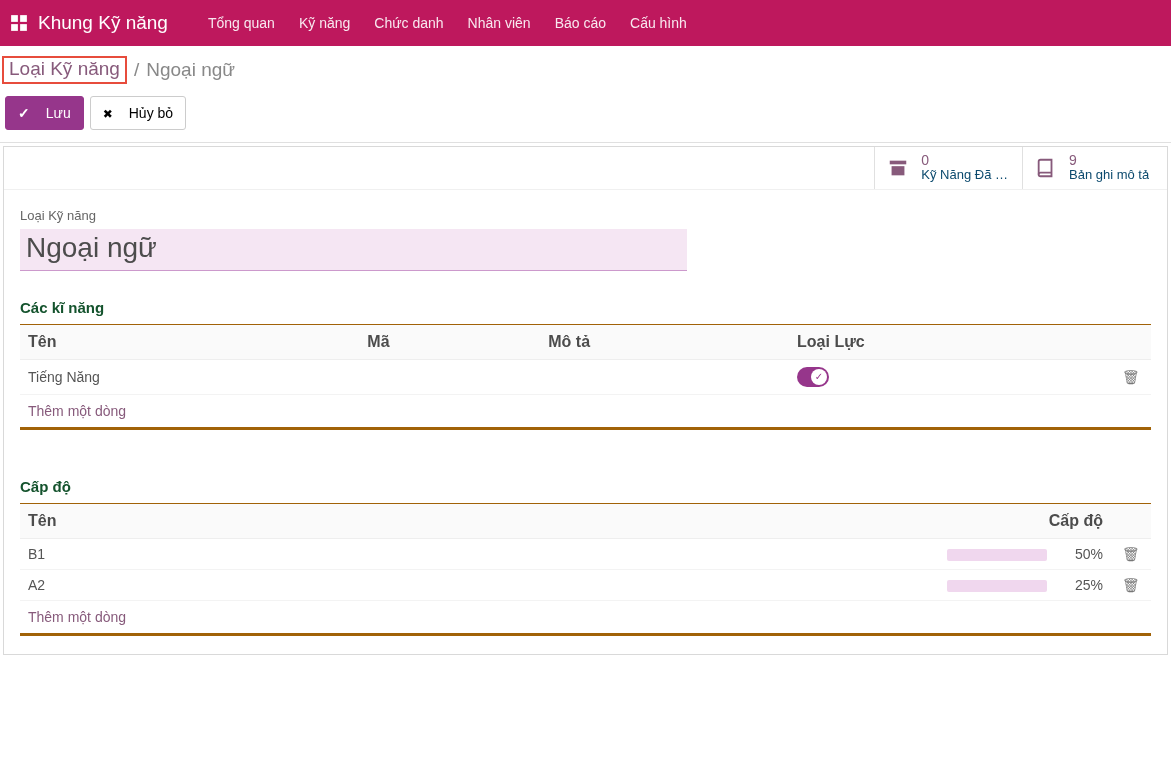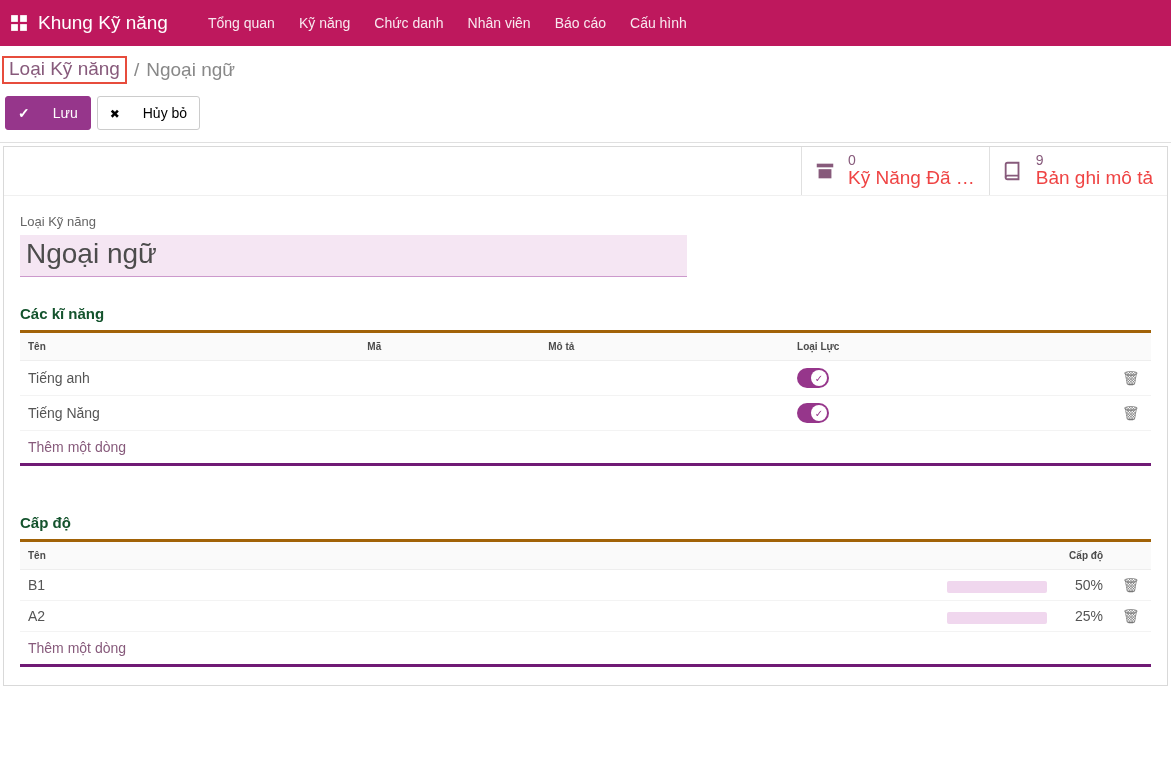--- a/index.html
+++ b/index.html
@@ -13,51 +13,51 @@
 
   
   .crumbwrap { padding: 10px 10px 0 2px; }
   .crumb { display: inline-flex; align-items:center; font-size: 19px; color: #875A7B; }
   .crumb .crumblink { border: 2px solid #e74c3c; padding: 0 5px 2px 5px; cursor:pointer; }
   .crumb .sep { color: #888; margin: 0 7px; }
   .crumb .current { color: #888; }
 
   
   .btnrow { padding: 12px 5px 12px 5px; display:flex; gap:6px; }
-  .btn { height: 34px; display:inline-flex; align-items:center; padding: 0 12px; font-size:14px; border:1px solid #ccc; background:#fff; border-radius:3px; cursor:pointer; gap:23px; }
+  .btn { height: 34px; display:inline-flex; align-items:center; padding: 0 12px; font-size:14px; border:1px solid #ccc; background:#fff; border-radius:3px; cursor:pointer; gap:16px; }
   .btn.primary { background: #96368b; border-color:#96368b; color:#fff; }
   .btn .tick::before{content:"✓"; font-weight:bold;}
   .btn .cross::before{content:"✖"; font-size:12px;}
 
   .sheet-wrap { border-top:1px solid #e0e0e0; padding: 3px 3px; }
   .sheet { border:1px solid #d9d9d9; background:#fff; }
 
   
   .stats { display:flex; justify-content:flex-end; border-bottom:1px solid #f0f0f0; }
   .statbox { border-left:1px solid #e0e0e0; min-width:145px; padding:6px 14px 6px 12px; display:flex; align-items:center; gap:12px; cursor:pointer; }
   .statbox .sicon { width:22px; height:22px; color:#875A7B; flex:none; }
   .statbox .num { color:#875A7B; font-weight:500; line-height:1.1; }
-  .statbox .lab { color:#ef4444; font-size:19px; line-height:1.1; white-space:nowrap; overflow:hidden; text-overflow:ellipsis; }
+  .statbox .lab { color:#0c4a6e; font-size:13px; line-height:1.1; white-space:nowrap; overflow:hidden; text-overflow:ellipsis; }
   .statbox .txt { display:flex; flex-direction:column; overflow:hidden; }
 
   .formarea { padding: 18px 16px; }
   .fieldlabel { color:#666; font-size:13px; margin-bottom:6px; }
   .biginput { width: 59%; font-size: 28px; padding: 3px 6px 6px; border:none; border-bottom:1px solid #c9c; background:#f5e6f3; color:#4c4c4c; outline:none; }
 
   .section-title { color: #14532d; font-weight:600; font-size:15px; margin: 28px 0 8px; }
 
   table.list { width:100%; border-collapse:collapse; }
-  table.list th { text-align:left; font-weight:600; font-size:10px; color:#4c4c4c; padding:8px 8px; border-top:3px solid #a16207; border-bottom:1px solid #eee; background:#fafafa; }
+  table.list th { text-align:left; font-weight:600; font-size:16px; color:#4c4c4c; padding:8px 8px; border-top:1px solid #a16207; border-bottom:1px solid #eee; background:#fafafa; }
   table.list td { padding:7px 8px; border-bottom:1px solid #f3f3f3; font-size:14px; color:#555; vertical-align:middle; }
   table.list th:last-child, table.list td.delcol { width:40px; text-align:center; }
   .toggle { width:32px; height:20px; border-radius:10px; background:#96368b; display:inline-flex; align-items:center; justify-content:flex-end; padding:2px; cursor:pointer; }
   .toggle .knob { width:16px; height:16px; border-radius:50%; background:#fff; display:flex; align-items:center; justify-content:center; color:#96368b; font-size:10px;}
   .trash { cursor:pointer; color:#777; }
   .trash::before{content:"🗑"; font-size:14px;}
-  .addline { color:#875A7B; cursor:pointer; padding:8px 8px; font-size:14px; border-bottom:3px solid #701a75;}
+  .addline { color:#875A7B; cursor:pointer; padding:8px 8px; font-size:14px; border-bottom:3px solid #a16207;}
 
   .prog { width:100px; height:12px; background:#f0d7ee; display:inline-block; border-radius:2px; overflow:hidden; vertical-align:middle;}
   .prog .bar { height:100%; background:#96368b;}
   td.right { text-align:right;text-decoration:underline; }
   th.right { text-align:right !important; }
   .pct { margin-left:16px; min-width:40px; display:inline-block; text-align:right;}
 </style>
 </head>
 <body>
 
@@ -136,29 +136,20 @@
         <tr>
           <th style="width:30%">Tên</th>
           <th style="width:16%">Mã</th>
           <th style="width:22%">Mô tả</th>
           <th>Loại Lực</th>
           <th></th>
         </tr>
       </thead>
       <tbody id="skills-body">
             <tr>
-              <td>Tiếng anh</td>
-              <td></td>
-              <td></td>
-              <td><span class="toggle">
-                  <span class="knob">✓</span>
-                </span></td>
-              <td class="delcol"><span class="trash"></span></td>
-            </tr>
-            <tr>
               <td>Tiếng Năng</td>
               <td></td>
               <td></td>
               <td><span class="toggle">
                   <span class="knob">✓</span>
                 </span></td>
               <td class="delcol"><span class="trash"></span></td>
             </tr>
           </tbody>
     </table>

